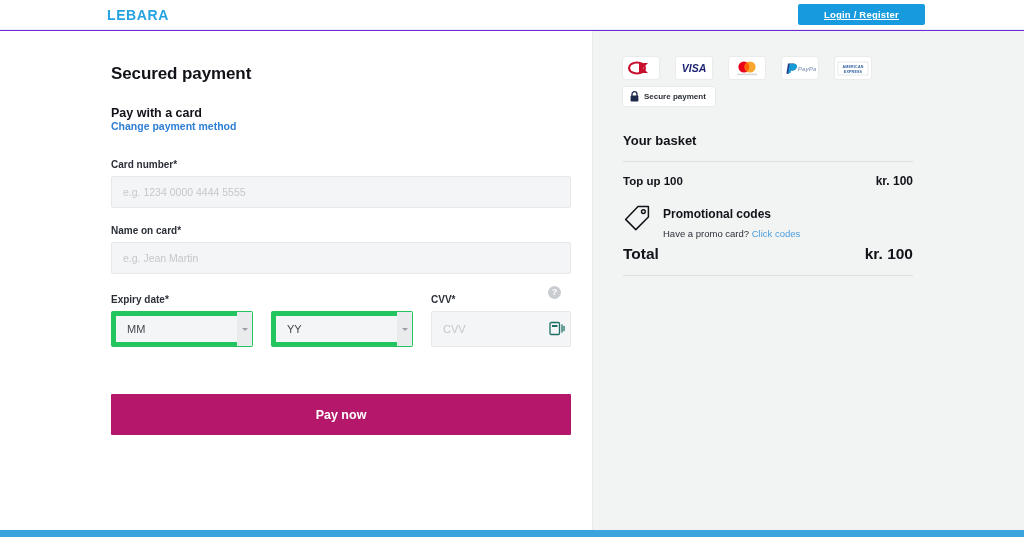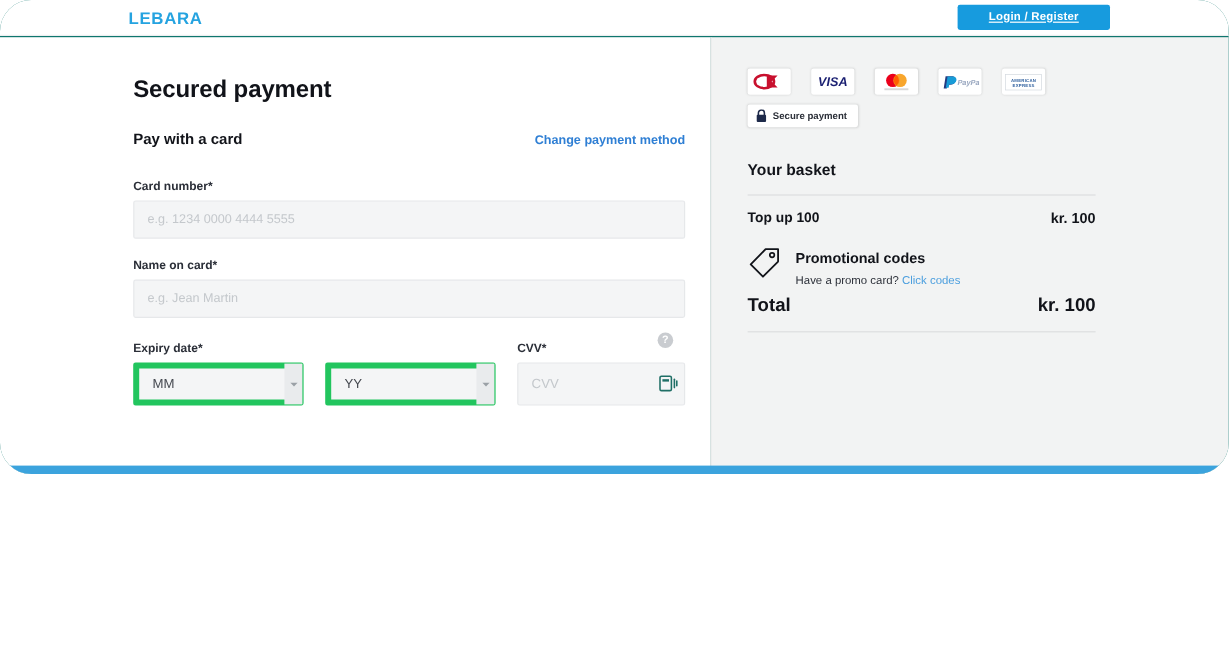--- a/index.html
+++ b/index.html
@@ -7,25 +7,24 @@
     padding: 0;
     background: #ffffff;
   }
   body {
     font-family: "Liberation Sans", sans-serif;
     -webkit-font-smoothing: antialiased;
   }
   .page {
     position: relative;
     width: 1024px;
-    height: 395px;
+    height: 537px;
     overflow: hidden;
-    background: #0f766e;
+    background: #6d28d9;
     box-sizing: border-box;
-    border-radius: 26px;
   }
 
   
   .header {
     position: absolute;
     top: 0; left: 0;
     width: 1024px;
     height: 30px;
     background: #ffffff;
     border-bottom: 1px solid #eceef0;
@@ -73,30 +72,31 @@
     background: #ffffff;
   }
   .content-inner {
     position: absolute;
     left: 111px;
     top: 0;
     width: 460px;
   }
   .h-secured {
     margin-top: 33px;
-    font-size: 20px;
+    font-size: 17px;
     font-weight: bold;
     color: #111319;
     letter-spacing: -0.1px;
   }
   .row-paywith {
     margin-top: 22px;
     display: flex;
     align-items: baseline;
     justify-content: space-between;
+    flex-direction: column;
   }
   .h-paywith {
     font-size: 12.5px;
     font-weight: bold;
     color: #111319;
   }
   .change-method {
     font-size: 10.5px;
     color: #2f7fd4;
     text-decoration: none;
@@ -429,20 +429,21 @@
             <svg class="cvv-icon" viewBox="0 0 16 15">
               <rect x="1" y="1.5" width="9.5" height="12" rx="1.2" fill="none" stroke="#1f6f66" stroke-width="1.3"></rect>
               <rect x="3" y="4" width="5.5" height="2" fill="#1f6f66"></rect>
               <path d="M13 4 L13 11" stroke="#1f6f66" stroke-width="1.3" stroke-linecap="round"></path>
               <path d="M15 5.5 L15 9.5" stroke="#1f6f66" stroke-width="1.3" stroke-linecap="round"></path>
             </svg>
           </div>
         </div>
       </div>
 
+      <button class="pay-now">Pay now</button>
     </div>
   </div>
 
   <div class="sidebar">
     <div class="sb-inner">
 
       
       <div class="card-logos">
 
         <div class="card-logo">

